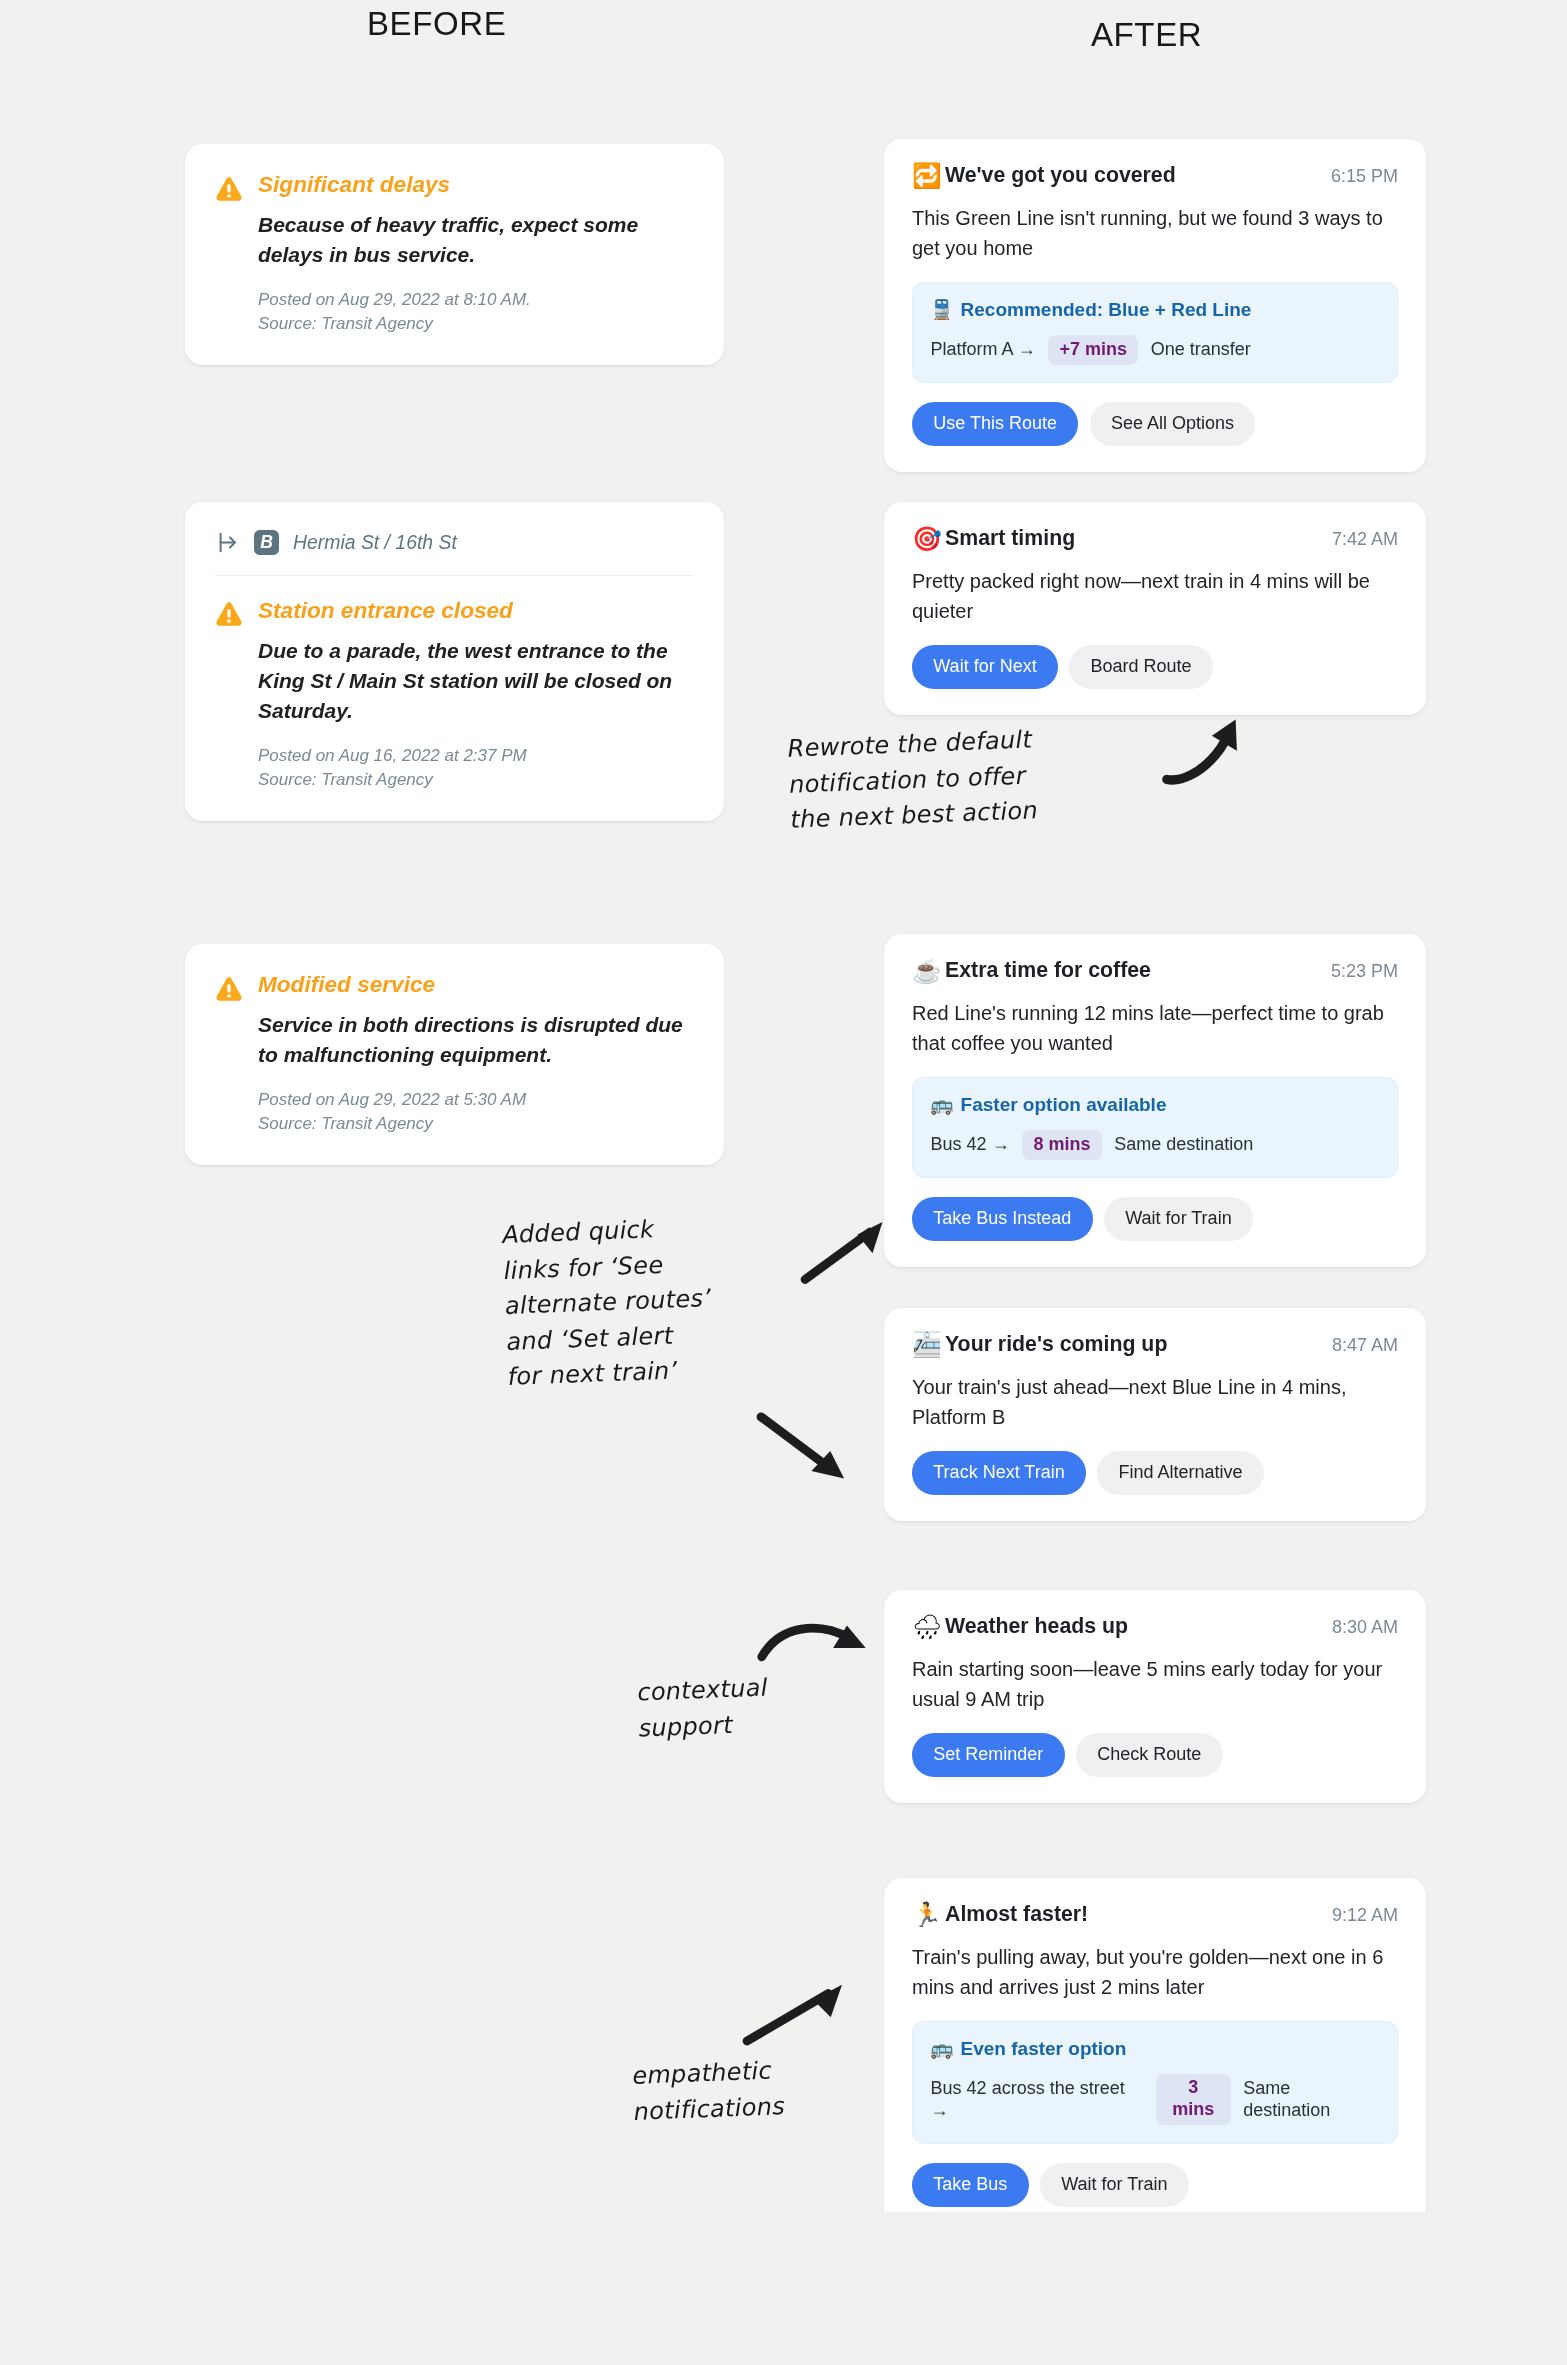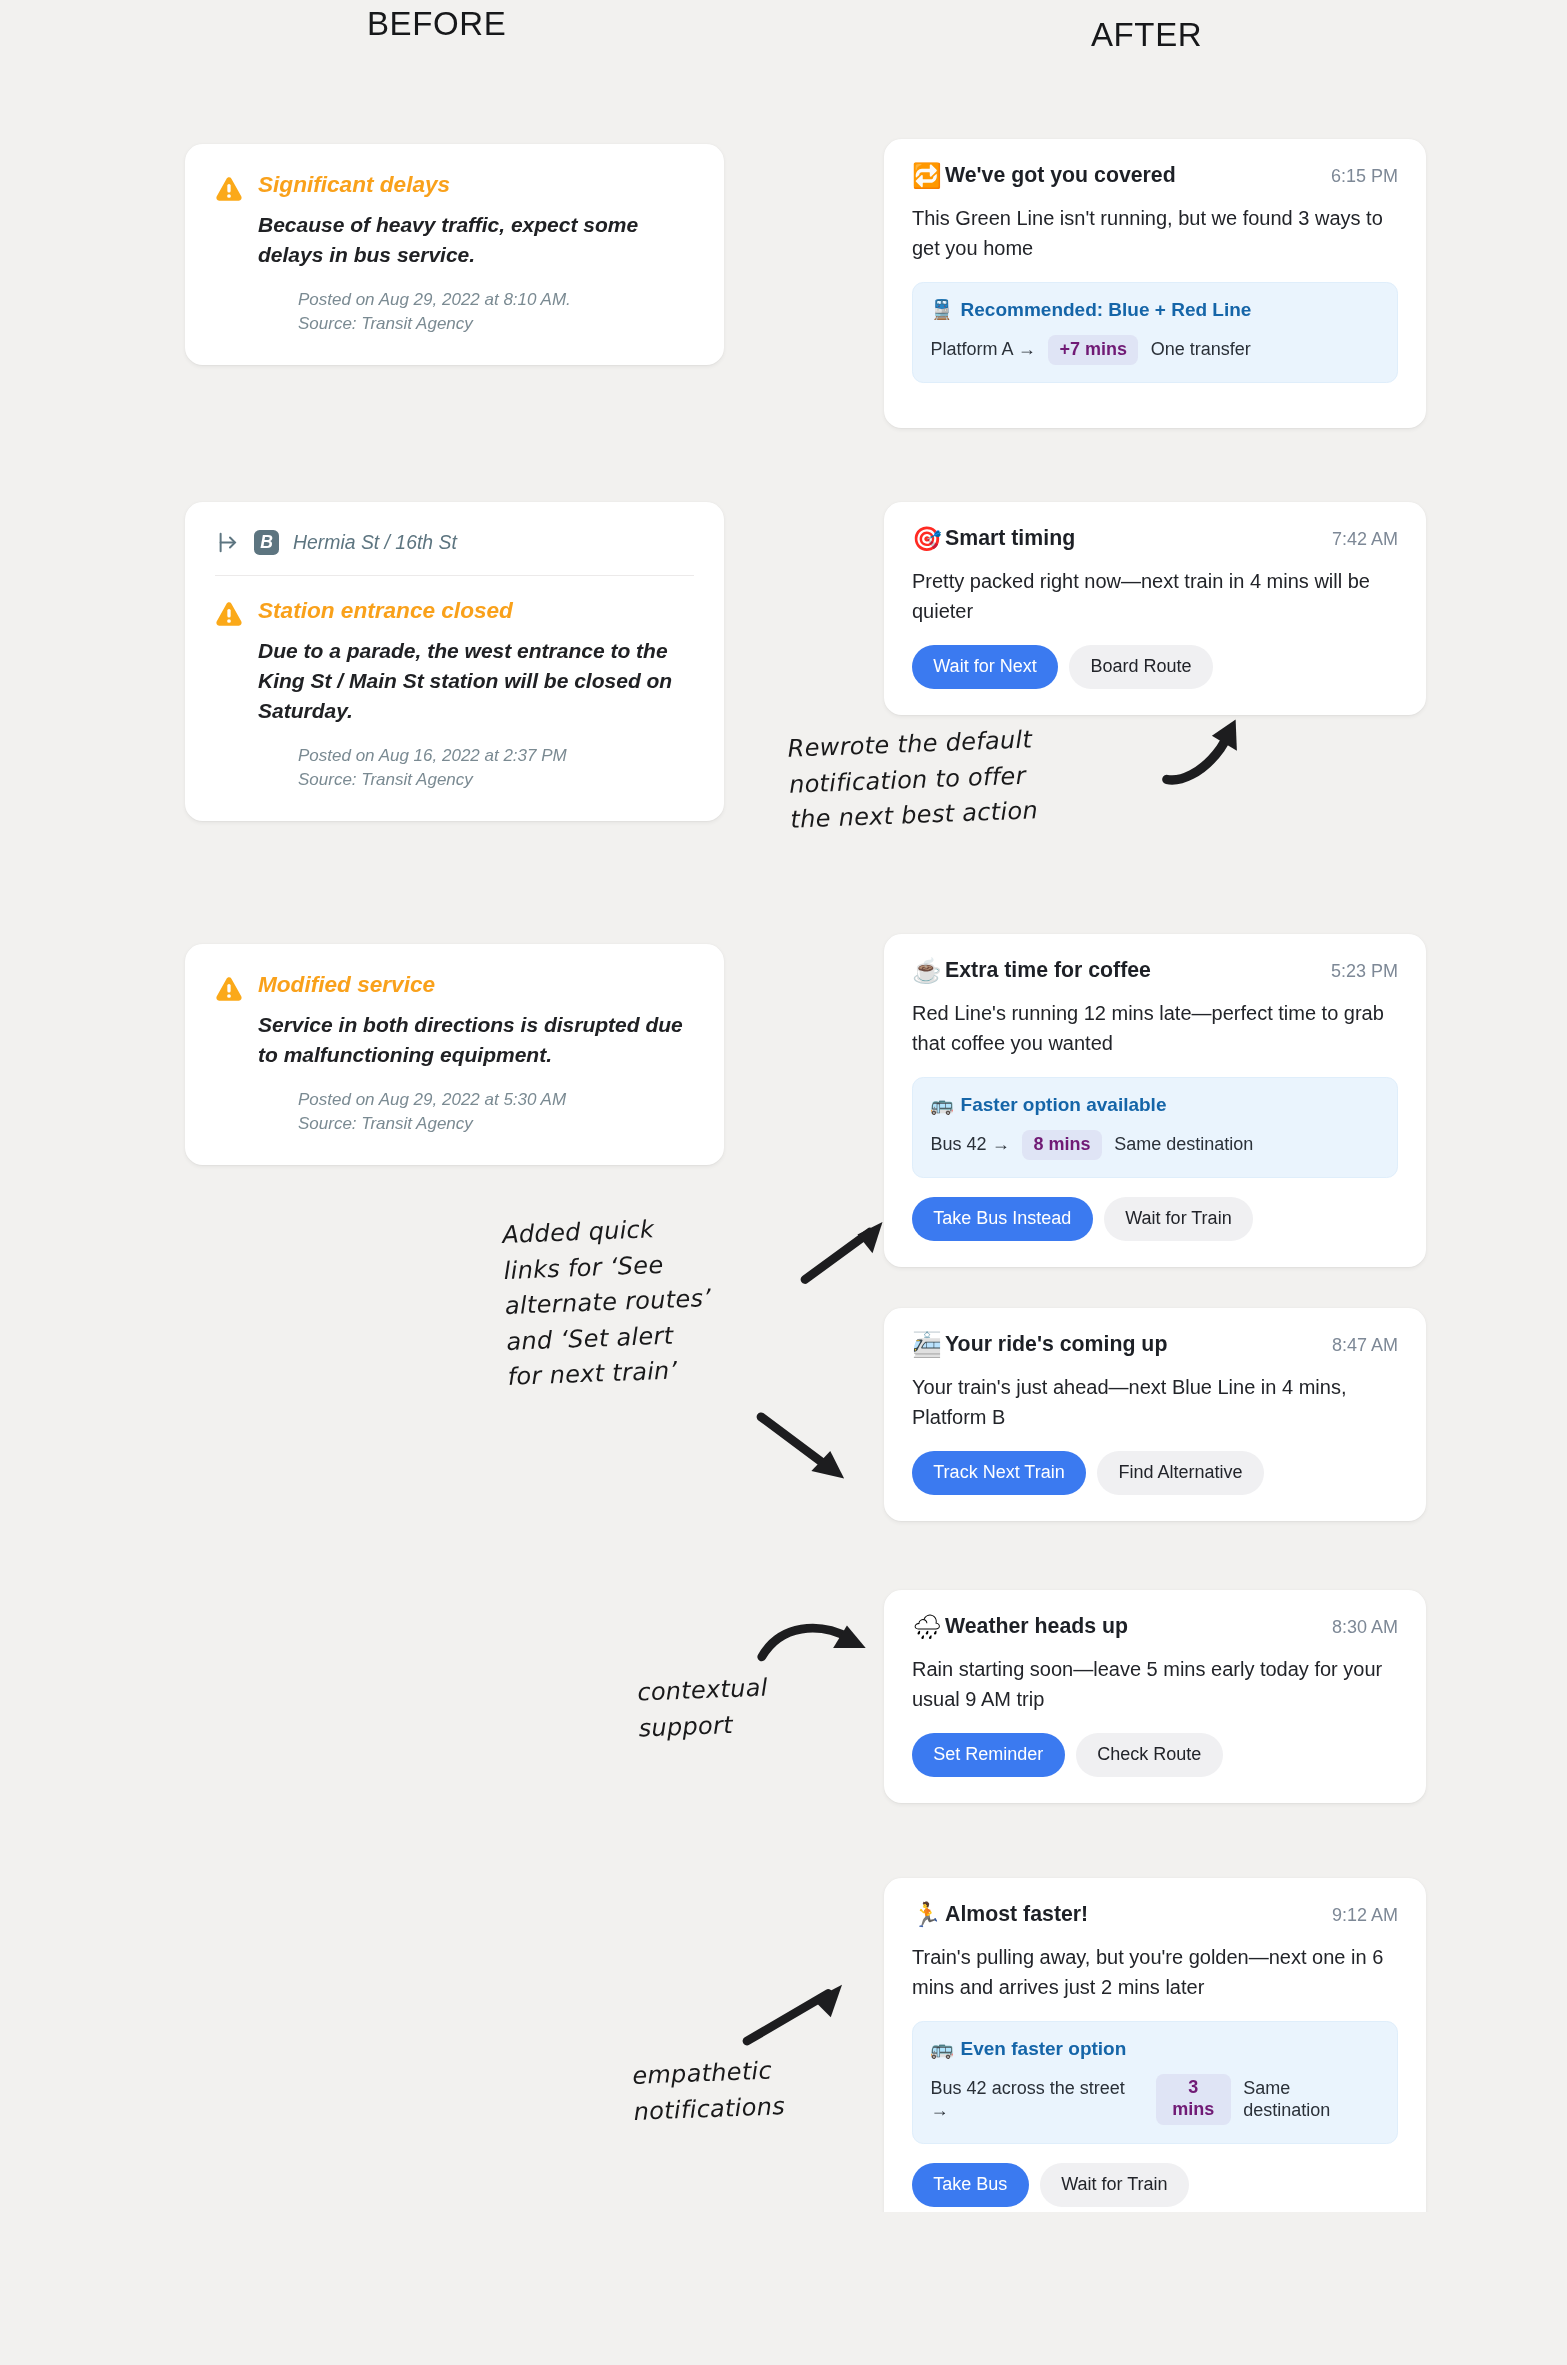--- a/index.html
+++ b/index.html
@@ -60,21 +60,20 @@
     font-size: 21px;
     font-weight: 700;
     line-height: 1.44;
   }
   .alert-meta {
     color: #7a8a92;
     font-size: 17px;
     font-weight: 400;
     line-height: 1.42;
     margin-top: 17.6px;
-    margin-left: 40px;
   }
   .alert-meta div { white-space: nowrap; }
 
   
   .station-head {
     display: flex;
     align-items: center;
     gap: 14px;
     padding-bottom: 20px;
   }
@@ -308,20 +307,24 @@
       <div class="suggest-title">
         <span class="se">🚆</span>
         <span>Recommended: Blue + Red Line</span>
       </div>
       <div class="suggest-meta">
         <span class="seg seg-from">Platform A →</span>
         <span class="pill">+7 mins</span>
         <span class="seg">One transfer</span>
       </div>
     </div>
+    <div class="actions">
+      <button class="btn btn-primary">Use This Route</button>
+      <button class="btn btn-secondary">See All Options</button>
+    </div>
   </div>
 
   <div class="card after-card" style="top:502px;">
     <div class="notif-head">
       <span class="notif-emoji">🎯</span>
       <span class="notif-title">Smart timing</span>
       <span class="notif-time">7:42 AM</span>
     </div>
     <div class="notif-body">Pretty packed right now—next train in 4 mins will be quieter</div>
     <div class="actions">

